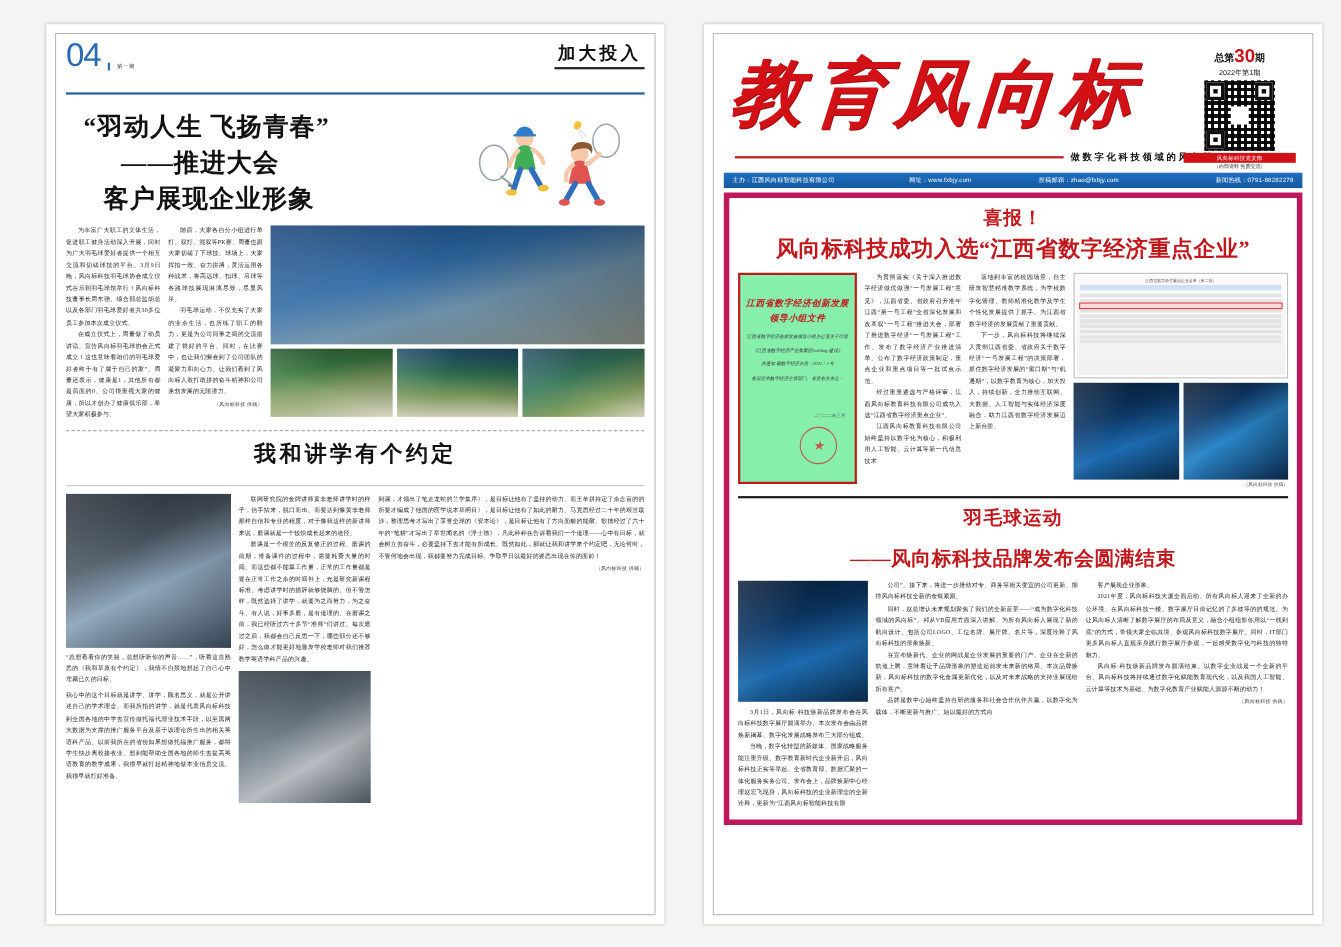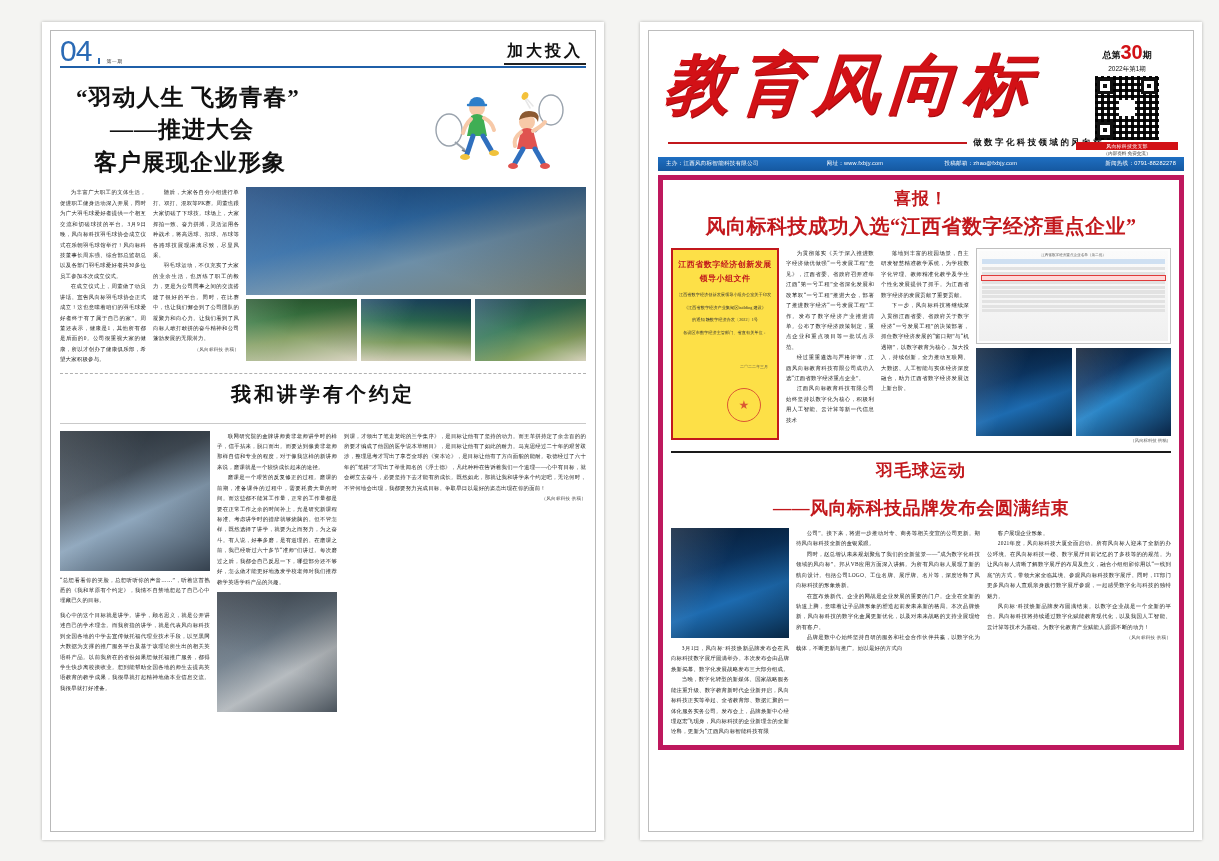--- a/index.html
+++ b/index.html
@@ -30,23 +30,23 @@
     position: absolute;
     left: 8px; right: 8px; top: 8px; bottom: 8px;
     border: 1px solid #b9b9b9;
     padding: 6px 9px;
     overflow: hidden;
   }
   #sheet-right .inner { border: 1px solid #bdbdbd; }
 
   
   .pg-head {
-    display: flex; align-items: flex-end;
+    display: flex; align-items: center;
     border-bottom: 2px solid #1f5fa8;
-    padding-bottom: 0;
+    padding-bottom: 18px;
     margin-bottom: 2px;
   }
   .pg-num {
     font-family: "Liberation Sans", sans-serif;
     font-size: 30px; font-weight: 400; line-height: .95;
     color: #2a6ab5; letter-spacing: -1px;
     padding-right: 7px;
   }
   .pg-issue {
     border-left: 2px solid #2a6ab5;
@@ -153,21 +153,21 @@
     white-space:nowrap;
   }
   .mast-right {
     position:absolute; right:6px; top:4px; width:102px;
     text-align:center;
   }
   .issue-line1 {
     font-family:"Liberation Sans", sans-serif;
     font-weight:bold; color:#111; font-size:9px; letter-spacing:0;
   }
-  .issue-line1 b { font-size:20px; color:#d21116; vertical-align:-1px; }
+  .issue-line1 b { font-size:17px; color:#d21116; vertical-align:-1px; }
   .issue-line2 { font-size:6.5px; color:#111; margin-top:1px;
     font-family:"Liberation Sans", sans-serif;}
   .qr {
     width:64px; height:64px; margin:2px auto 0;
     background:
       repeating-linear-gradient(90deg,#111 0 3px,#fff 3px 6px),
       repeating-linear-gradient(0deg,#111 0 3px,#fff 3px 6px);
     background-blend-mode: multiply;
     position:relative;
   }
@@ -214,23 +214,23 @@
     text-align:center; color:#c2181c; font-weight:bold;
     font-size:20px; letter-spacing:.5px;
   }
   .r-title-lg2 {
     text-align:center; color:#c2181c; font-weight:bold;
     font-size:18px; letter-spacing:.5px; margin-top:14px;
   }
 
   
   .cert {
-    border:2px solid #c2181c; background:#fde047;
-    padding:4px 5px; font-size:3.6px; color:#6b6b6b; line-height:1.75;
-    position:relative; overflow:hidden;
+    border:2px solid #c2181c; background:#86efac;
+    padding:15px 5px; font-size:3.6px; color:#6b6b6b; line-height:1.75;
+    position:relative; overflow:hidden;font-style:italic;
   }
   .cert-h {
     text-align:center; color:#c2181c; font-weight:bold;
     font-size:8px; letter-spacing:.5px; margin:4px 0 5px;
   }
   .cert-sub { text-align:center; font-size:4.2px; color:#333; line-height:2; }
   .cert-seal {
     position:absolute; right:16px; bottom:16px;
     width:34px; height:34px; border:1.5px solid #cf2a2e;
     border-radius:50%; opacity:.75;

